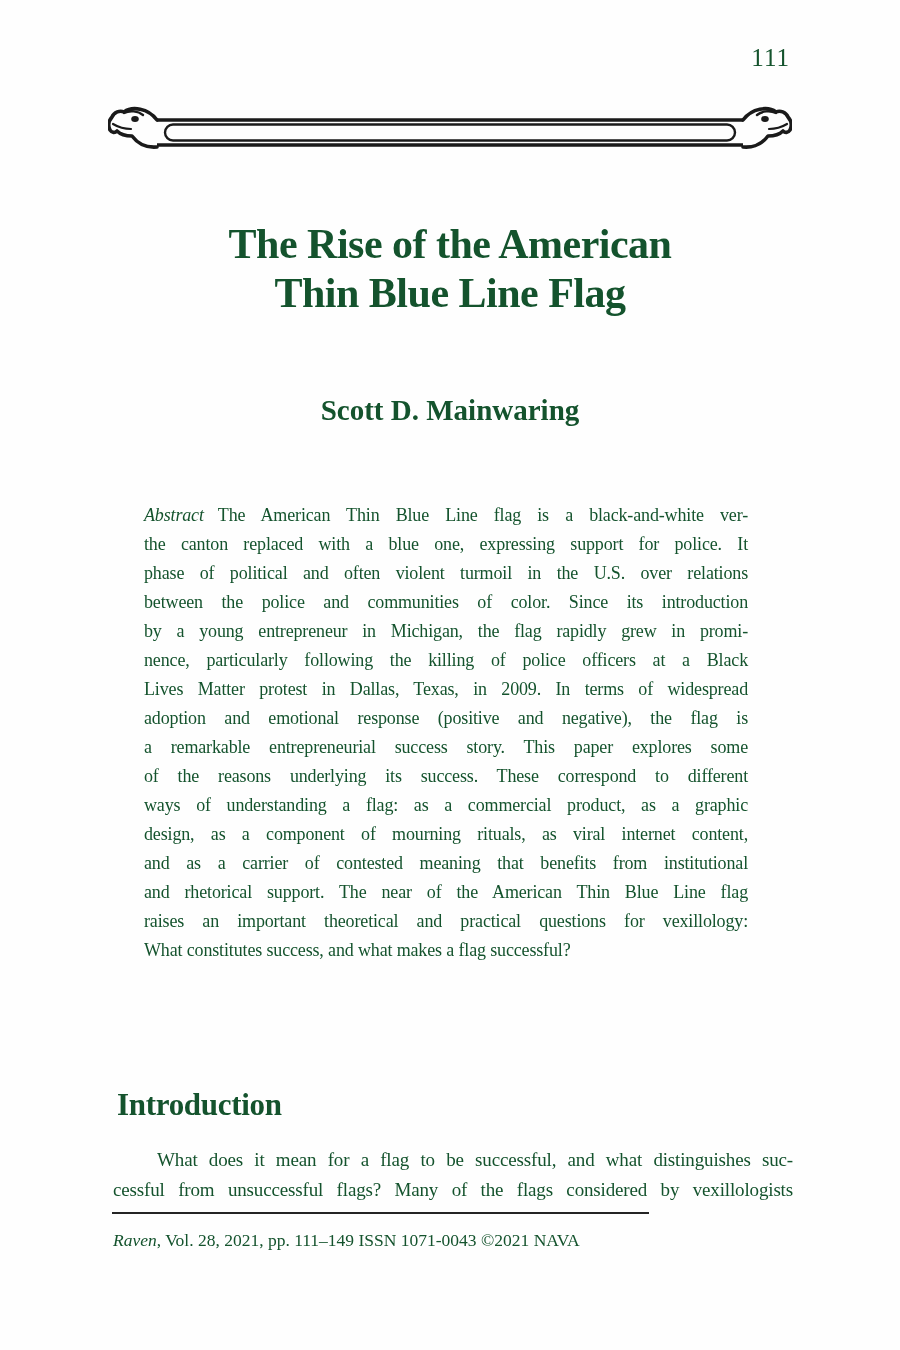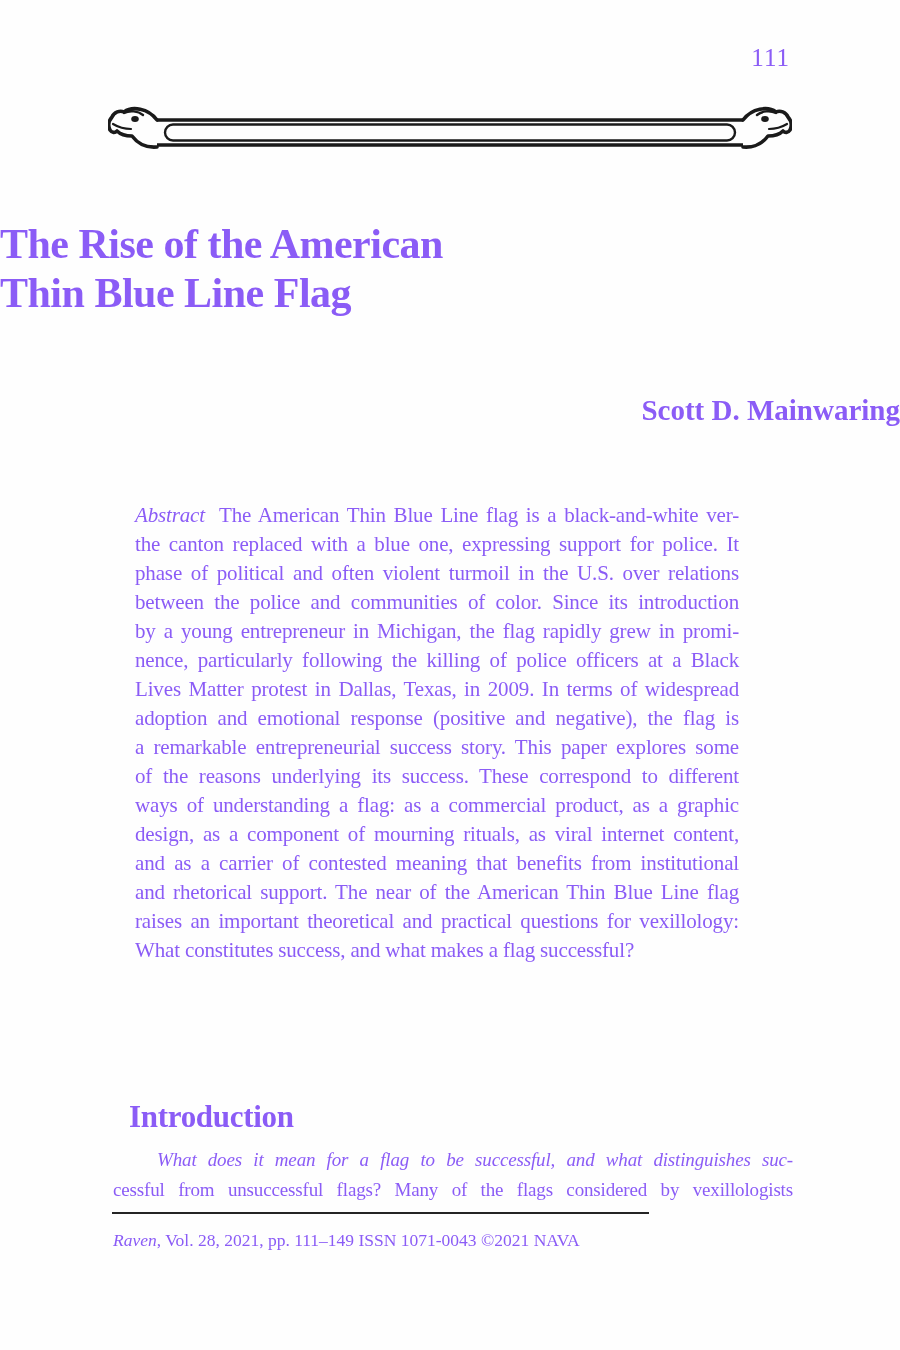--- a/index.html
+++ b/index.html
@@ -1,66 +1,66 @@
 <!DOCTYPE html>
 <html><head>
 <meta charset="utf-8">
 <style>
   html,body { margin:0; padding:0; background:#e8e8e8; }
   .page {
     position:relative;
     width:900px; height:1350px;
     margin:0 auto;
     background:#fefefe;
-    color:#8b5cf6;
+    color:#14532d;
     font-family:"Liberation Serif", "DejaVu Serif", serif;
     overflow:hidden;
   }
   .pageno {
     position:absolute; top:44px; right:110px;
     font-size:25px; letter-spacing:1px;
   }
   .ornament {
     position:absolute; top:104px; left:108px;
     width:684px; height:48px;
   }
   .ornament svg { display:block; width:100%; height:100%; }
   .title {
     position:absolute; top:220px; left:0; width:900px;
-    margin:0; 
+    margin:0; text-align:center;
     font-size:42px; line-height:49px; font-weight:bold;
     letter-spacing:-0.5px;
   }
   .author {
     position:absolute; top:394px; left:0; width:900px;
-    text-align:right; font-size:29px; font-weight:bold;
+    text-align:center; font-size:29px; font-weight:bold;
   }
   .abstract {
-    position:absolute; top:501px; left:135px; width:604px;
-    font-size:21px; line-height:29px;
+    position:absolute; top:501px; left:144px; width:604px;
+    font-size:18px; line-height:29px;
   }
   .abs-line {
     text-align:justify; text-align-last:justify;
     letter-spacing:-0.15px;
   }
   .abs-line.last { text-align-last:left; }
   .abs-label { font-style:italic; margin-right:14px; }
   .section-heading {
-    position:absolute; top:1083px; left:113px; margin:16px;
+    position:absolute; top:1083px; left:113px; margin:4px;
     font-size:31px; font-weight:bold; letter-spacing:-0.3px;
   }
   .intro {
     position:absolute; top:1145px; left:113px; width:680px;
     font-size:19px; line-height:30px;
   }
   .intro .body-line {
     text-align:justify; text-align-last:justify;
     letter-spacing:-0.15px;
   }
-  .intro .body-line:first-child { text-indent:44px;font-style:italic; }
+  .intro .body-line:first-child { text-indent:44px; }
   .footer-rule {
     position:absolute; top:1212px; left:112px;
     width:537px; height:2px; background:#242424;
   }
   .footer {
     position:absolute; top:1222px; left:113px;
     font-size:17.5px;
     margin-top:8px;
   }
   .journal { font-style:italic; }

